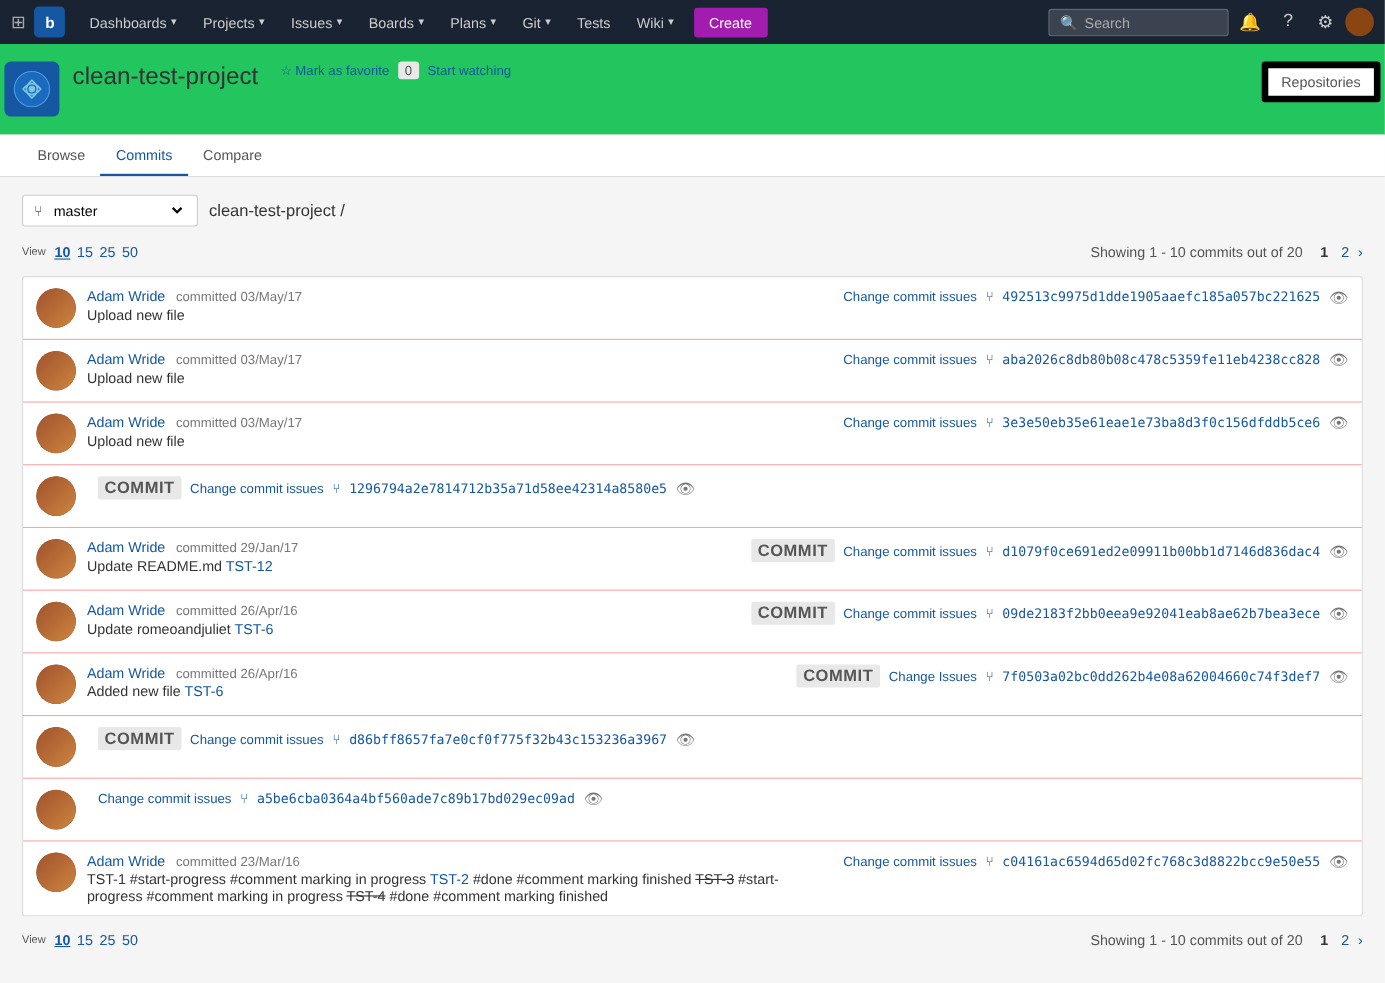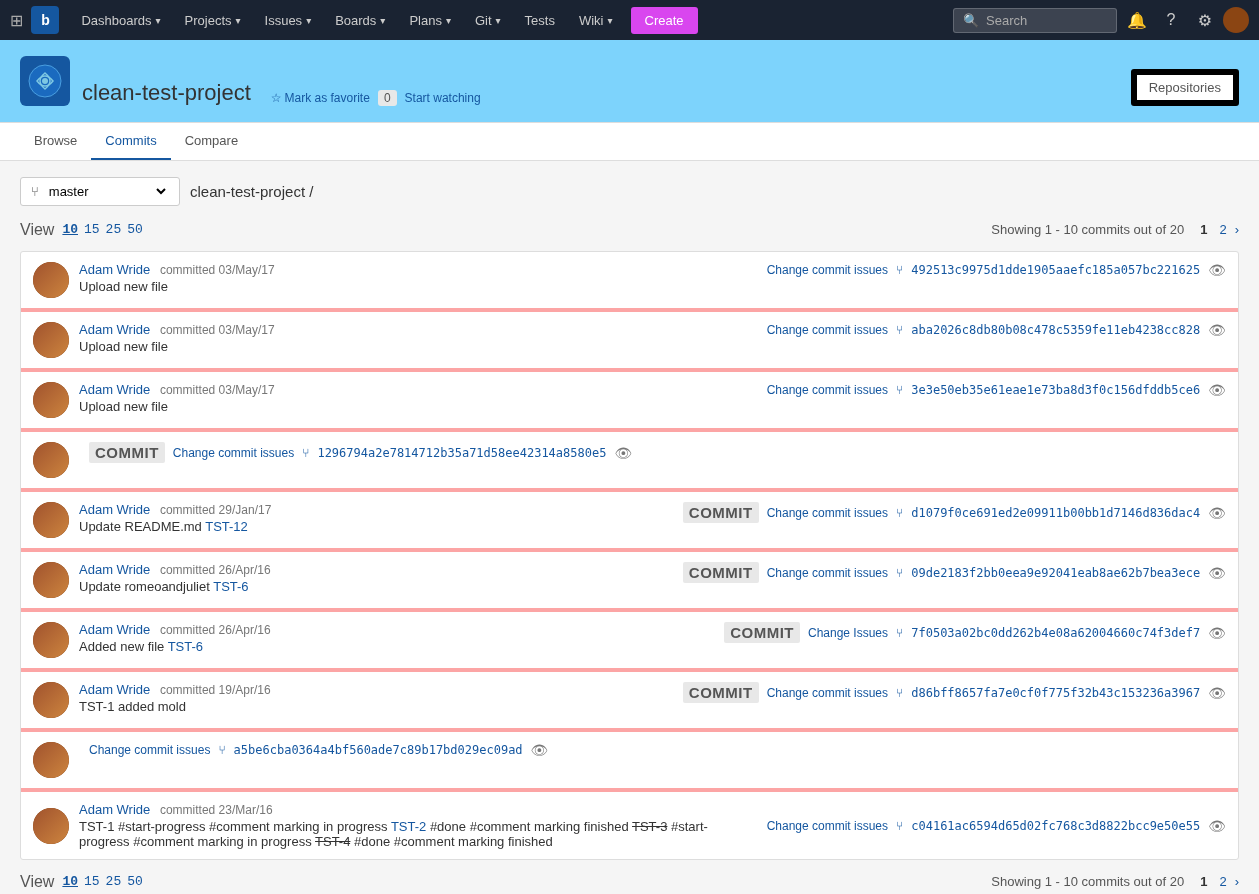--- a/index.html
+++ b/index.html
@@ -12,35 +12,35 @@
       display: flex;
       align-items: center;
       padding: 0 10px;
       gap: 4px;
       color: #ccc;
     }
     .top-nav .grid-icon { color: #aaa; margin-right: 4px; font-size: 16px; cursor: pointer; }
     .top-nav .logo { width: 28px; height: 28px; background: #1557a0; border-radius: 4px; display: flex; align-items: center; justify-content: center; color: white; font-weight: bold; font-size: 14px; margin-right: 8px; }
     .nav-item { color: #ccc; padding: 0 10px; height: 40px; display: flex; align-items: center; font-size: 13px; cursor: pointer; text-decoration: none; }
     .nav-item .arrow { font-size: 10px; margin-left: 4px; }
-    .nav-create { background: #d946ef; color: white; padding: 6px 14px; border-radius: 3px; font-size: 13px; cursor: pointer; border: none; margin-left: 4px; }
+    .nav-create { background: #a21caf; color: white; padding: 6px 14px; border-radius: 3px; font-size: 13px; cursor: pointer; border: none; margin-left: 4px; }
     .nav-search { margin-left: auto; background: rgba(255,255,255,0.15); border: 1px solid rgba(255,255,255,0.2); border-radius: 3px; padding: 4px 10px; color: #ccc; display: flex; align-items: center; gap: 6px; min-width: 150px; cursor: text; }
     .nav-search input { background: transparent; border: none; outline: none; color: #ccc; font-size: 13px; width: 120px; }
     .nav-search input::placeholder { color: #aaa; }
     .nav-icons { display: flex; align-items: center; gap: 2px; }
     .nav-icon-btn { color: #ccc; width: 32px; height: 32px; display: flex; align-items: center; justify-content: center; cursor: pointer; font-size: 16px; border-radius: 3px; }
     .avatar { width: 26px; height: 26px; border-radius: 50%; background: #8B4513; display: flex; align-items: center; justify-content: center; color: white; font-size: 11px; cursor: pointer; overflow: hidden; }
 
     
     .project-header {
-      background: #7dd3fc;
+      background: #22c55e;
       border-bottom: 1px solid #ddd;
-      padding: 16px 20px;
+      padding: 16px 4px;
       display: flex;
-      align-items: flex-end;
+      align-items: flex-start;
       gap: 12px;
     }
     .project-logo { width: 50px; height: 50px; background: #1557a0; border-radius: 6px; display: flex; align-items: center; justify-content: center; }
     .project-logo svg { width: 36px; height: 36px; }
     .project-name { font-size: 22px; font-weight: 300; color: #333; }
     .project-actions { display: flex; align-items: center; gap: 8px; margin-left: 8px; }
     .project-actions .star-link { color: #1557a0; font-size: 12px; text-decoration: none; display: flex; align-items: center; gap: 3px; }
     .watch-count { background: #e8e8e8; border-radius: 3px; padding: 1px 6px; font-size: 12px; color: #555; }
     .watch-link { color: #1557a0; font-size: 12px; text-decoration: none; }
     .repo-btn { margin-left: auto; border: 6px solid #000000; background: white; padding: 5px 12px; border-radius: 3px; cursor: pointer; font-size: 13px; color: #555; }
@@ -54,34 +54,34 @@
     .main { padding: 16px 20px; }
 
     
     .branch-path { display: flex; align-items: center; gap: 10px; margin-bottom: 14px; }
     .branch-select { display: flex; align-items: center; border: 1px solid #ccc; border-radius: 3px; background: white; padding: 5px 10px; cursor: pointer; min-width: 160px; font-size: 13px; gap: 6px; }
     .branch-select select { border: none; outline: none; background: transparent; font-size: 13px; cursor: pointer; flex: 1; }
     .path-text { font-size: 15px; font-weight: 500; color: #333; }
 
     
     .view-bar { display: flex; align-items: center; margin-bottom: 12px; }
-    .view-label { color: #555; margin-right: 8px; font-size: 16px; }
+    .view-label { color: #555; margin-right: 8px; font-size: 10px; }
     .view-links { display: flex; gap: 6px; }
-    .view-link { color: #1557a0; text-decoration: none; font-size: 13px; font-weight: 500; font-family: Liberation Mono, monospace; }
+    .view-link { color: #1557a0; text-decoration: none; font-size: 13px; font-weight: 500; }
     .view-link.active { text-decoration: underline; font-weight: 700; }
     .showing-text { margin-left: auto; color: #555; font-size: 13px; }
     .page-links { display: flex; align-items: center; gap: 4px; margin-left: 12px; }
     .page-link { color: #1557a0; text-decoration: none; font-size: 13px; padding: 2px 4px; }
     .page-link.current { color: #333; font-weight: bold; }
     .page-next { color: #1557a0; font-size: 13px; }
 
     
     .commit-list { background: white; border: 1px solid #ddd; border-radius: 3px; }
-    .commit-row { display: flex; align-items: flex-start; padding: 10px 12px; border-bottom: 4px solid #fca5a5; }
-    .commit-row:last-child { border-bottom: none; align-items: center; }
+    .commit-row { display: flex; align-items: flex-start; padding: 10px 12px; border-bottom: 1px solid #fca5a5; }
+    .commit-row:last-child { border-bottom: none; }
     .commit-avatar { width: 36px; height: 36px; border-radius: 50%; background: #8B4513; flex-shrink: 0; margin-right: 10px; overflow: hidden; }
     .commit-avatar-img { width: 36px; height: 36px; border-radius: 50%; background: linear-gradient(135deg, #a0522d, #cd853f); }
     .commit-info { flex: 1; min-width: 0; }
     .commit-author { color: #1557a0; text-decoration: none; font-size: 13px; font-weight: 500; }
     .commit-date { color: #777; font-size: 12px; margin-left: 6px; }
     .commit-message { font-size: 13px; color: #333; margin-top: 2px; }
     .commit-message a { color: #1557a0; text-decoration: none; }
     .commit-right { display: flex; align-items: center; gap: 8px; flex-shrink: 0; margin-left: 10px; }
     .commit-badge { background: #e8e8e8; color: #555; font-size: 15px; font-weight: 600; padding: 2px 6px; border-radius: 2px; letter-spacing: 0.5px; text-transform: uppercase; }
     .commit-change { color: #1557a0; text-decoration: none; font-size: 12px; white-space: nowrap; }
@@ -318,25 +318,20 @@
         <span class="commit-hash-icon">⑂</span>
         <a class="commit-hash">7f0503a02bc0dd262b4e08a62004660c74f3def7</a>
         <span class="commit-watch-icon">👁</span>
       </div>
     </div>
 
     <div class="commit-row">
       <div class="commit-avatar">
           <div class="commit-avatar-img"></div>
         </div>
-      <div class="commit-info">
-        <a class="commit-author">Adam Wride</a>
-        <span class="commit-date">committed 19/Apr/16</span>
-        <div class="commit-message">TST-1 added mold</div>
-      </div>
       <div class="commit-right">
         <span class="commit-badge">COMMIT</span>
         <a class="commit-change">Change commit issues</a>
         <span class="commit-hash-icon">⑂</span>
         <a class="commit-hash">d86bff8657fa7e0cf0f775f32b43c153236a3967</a>
         <span class="commit-watch-icon">👁</span>
       </div>
     </div>
 
     <div class="commit-row">

